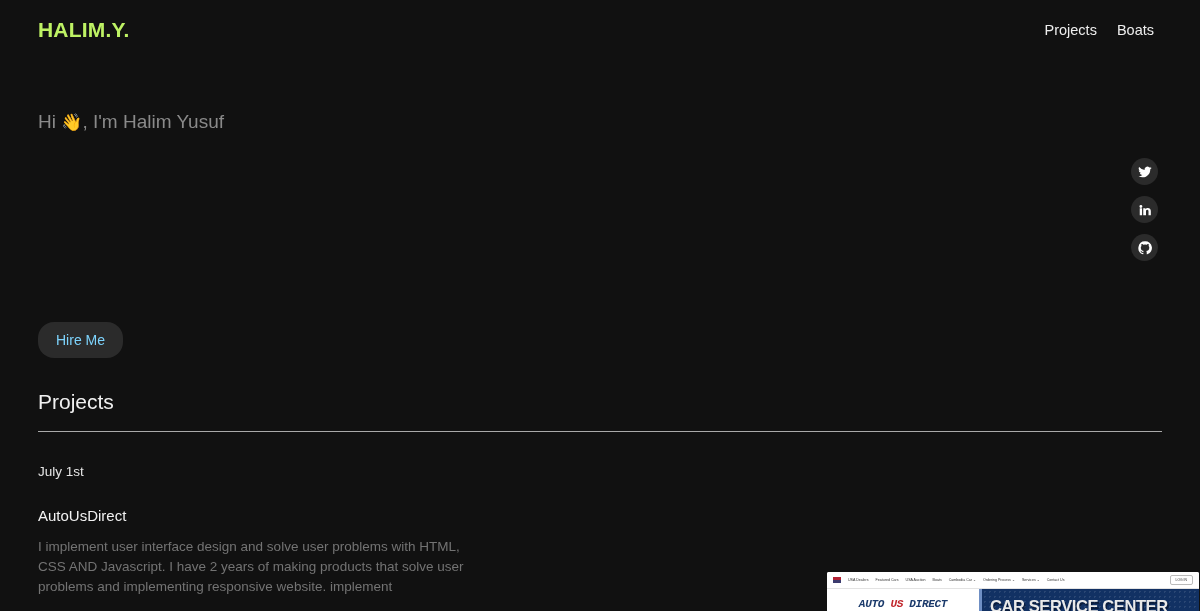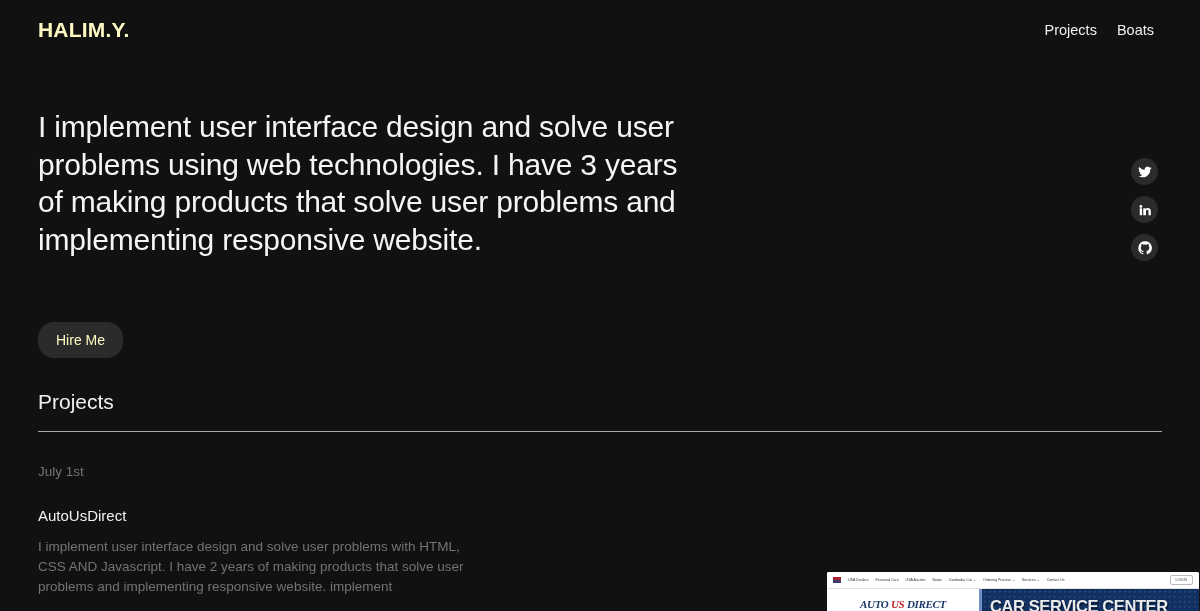--- a/index.html
+++ b/index.html
@@ -13,41 +13,41 @@
   }
   .page { position: relative; width: 1200px; height: 611px; background: #111111; }
 
   
   .header {
     position: absolute; top: 0; left: 0; width: 1200px; height: 60px;
     display: flex; align-items: center; justify-content: space-between;
     padding: 0 46px 0 38px;
   }
   .logo {
-    color: #fef9c3; font-size: 21px; font-weight: bold; letter-spacing: .2px;
+    color: #bef264; font-size: 21px; font-weight: bold; letter-spacing: .2px;
   }
   .nav { display: flex; align-items: center; gap: 20px; }
   .nav-link {
     color: #eeeeee; font-size: 14.5px; text-decoration: none; cursor: pointer;
   }
 
   
   .hero { position: absolute; left: 38px; top: 108px; width: 700px; }
   .greeting {
     color: #8a8a8a; font-size: 19px; line-height: 28px; margin-bottom: 12px;
     white-space: nowrap;
   }
   .greeting .wave { font-size: 17px; }
   .headline {
     color: #f5f5f5; font-size: 30px; line-height: 37.5px; font-weight: 400;
     letter-spacing: -.2px; max-width: 660px;
   }
   .hire-btn {
     position: absolute; left: 38px; top: 322px;
-    background: #2b2b2b; color: #fef9c3; border: none;
+    background: #2b2b2b; color: #7dd3fc; border: none;
     font-family: "Liberation Sans", sans-serif;
     font-size: 14px; padding: 10px 18px; border-radius: 16px; cursor: pointer;
   }
 
   
   .social-rail {
     position: absolute; right: 42px; top: 158px;
     display: flex; flex-direction: column; gap: 11px;
   }
   .social-btn {
@@ -56,21 +56,21 @@
     cursor: pointer;
   }
   .social-btn svg { width: 14px; height: 14px; fill: #ffffff; display: block; }
 
   
   .projects-sec { position: absolute; left: 38px; top: 390px; width: 1124px; }
   .projects-title { color: #f0f0f0; font-size: 21px; font-weight: 400; }
   .divider { height: 1px; background: #a9a9a9; margin-top: 17px; }
 
   .project-row { position: relative; margin-top: 32px; }
-  .project-date { color: #737373; font-size: 13.5px; }
+  .project-date { color: #e5e5e5; font-size: 13.5px; }
   .project-name { color: #f2f2f2; font-size: 15px; font-weight: 400; margin-top: 28px; }
   .project-desc {
     color: #737373; font-size: 13.5px; line-height: 20px;
     margin-top: 13px; width: 440px;
   }
 
   
   .thumb {
     position: absolute; left: 789px; top: 108px;
     width: 372px; height: 210px; overflow: hidden;
@@ -88,21 +88,21 @@
     border: .5px solid #bbbbbb; border-radius: 2px; padding: 2px 5px; white-space: nowrap;
   }
   .tb-body { display: flex; height: 193px; }
   .tb-left {
     width: 152px; background: #ffffff; position: relative;
     display: flex; flex-direction: column; align-items: center; padding-top: 10px;
   }
   .tb-logo { text-align: center; line-height: 1; }
   .tb-logo-main {
     font-size: 11px; font-weight: bold; font-style: italic; letter-spacing: -.3px;
-    font-family: Liberation Serif, serif;
+    font-family: Liberation Mono, monospace;
   }
   .tb-logo-main .auto { color: #1b3a6b; }
   .tb-logo-main .us { color: #c1272d; }
   .tb-logo-main .direct { color: #1b3a6b; }
   .tb-right {
     flex: 1; background: #123163; position: relative; padding: 9px 6px 0 8px;
     border-left: 3px solid #6f8fc4;
   }
   .tb-heading {
     font-size: 16.5px; font-weight: bold; color: #e9e9e9; letter-spacing: -.4px;
@@ -122,21 +122,21 @@
 
   <div class="header">
     <div class="logo">HALIM.Y.</div>
     <div class="nav">
       <a class="nav-link">Projects</a>
       <a class="nav-link">Boats</a>
     </div>
   </div>
 
   <div class="hero">
-    <h1 class="headline">I implement user interface design and solve user problems using web technologies. I have 3 years of making products that solve user problems and implementing responsive website.</h1>
+    <div class="greeting"><span>Hi </span><span class="wave">👋</span><span>, I'm Halim Yusuf</span></div>
   </div>
   <button class="hire-btn">Hire Me</button>
 
   <div class="social-rail">
     <div class="social-btn">
       <span>
         <svg viewBox="0 0 24 24">
             <path d="M23 4.9c-.8.4-1.7.6-2.6.8 1-.6 1.7-1.5 2-2.6-.9.5-1.9.9-3 1.2a4.6 4.6 0 0 0-7.9 4.2A13 13 0 0 1 2 3.6a4.6 4.6 0 0 0 1.4 6.2c-.7 0-1.4-.2-2-.6 0 2.2 1.6 4.1 3.7 4.5-.6.2-1.3.2-2 .1a4.6 4.6 0 0 0 4.3 3.2A9.2 9.2 0 0 1 1 19a13 13 0 0 0 7 2c8.4 0 13-7 13-13v-.6c.9-.6 1.6-1.4 2.2-2.3z"></path>
           </svg>
       </span>

